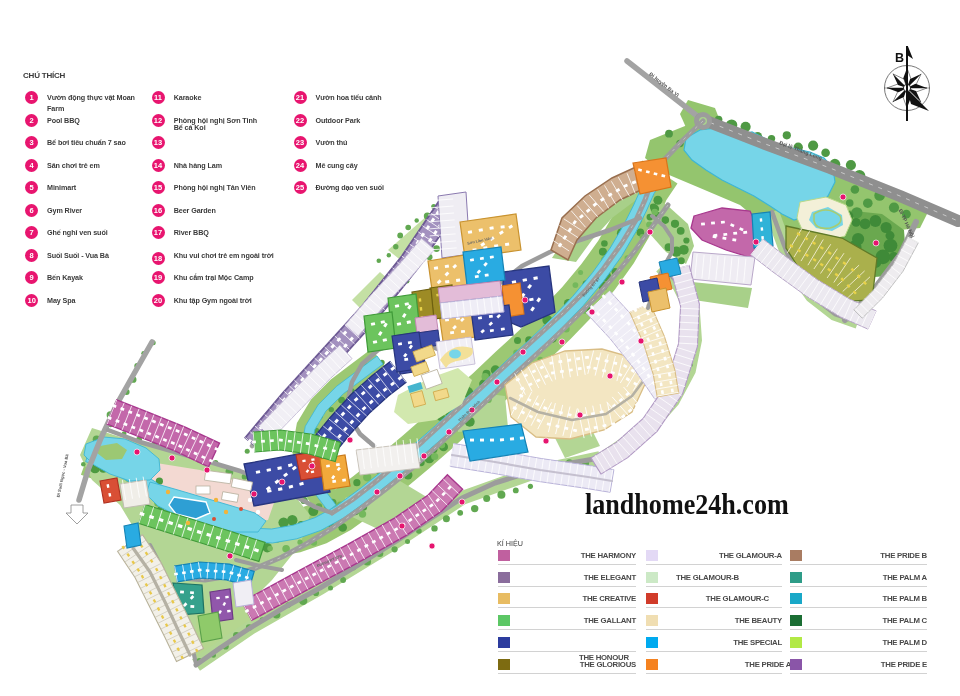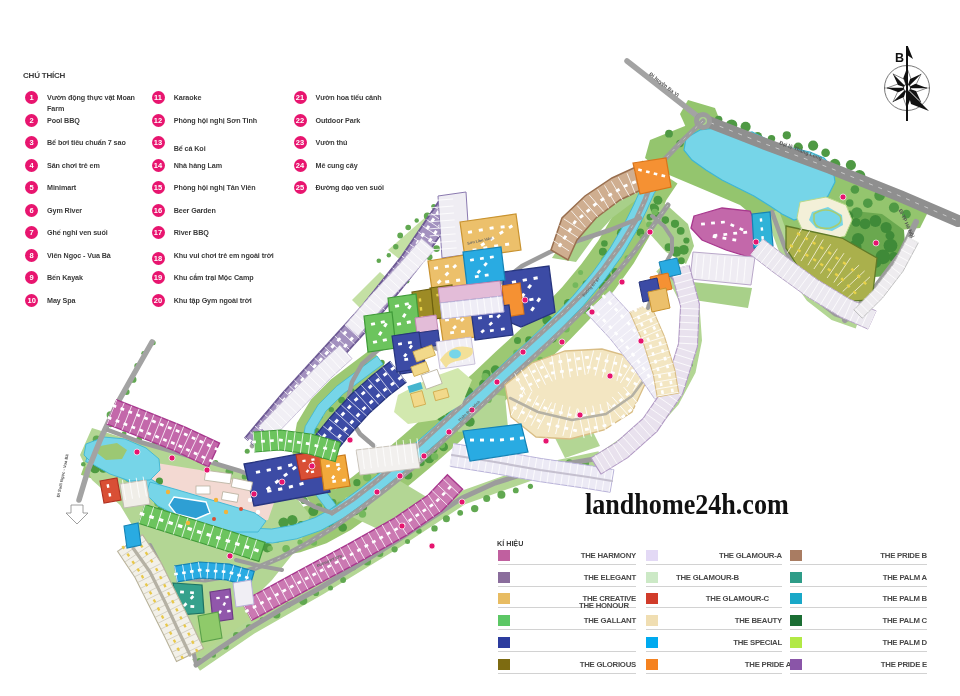--- a/index.html
+++ b/index.html
@@ -2,21 +2,21 @@
 <html><head><meta charset="utf-8">
 <style>
 html,body{margin:0;padding:0;background:#fff;width:960px;height:696px;overflow:hidden}
 body{font-family:"Liberation Sans",sans-serif;position:relative}
 #page{position:absolute;inset:0;width:960px;height:696px}
 svg{position:absolute;left:0;top:0}
 .ltitle{position:absolute;left:23px;top:70.5px;font-size:8px;font-weight:bold;color:#3a3a3a;letter-spacing:-.2px}
 .lc{position:absolute;width:13px;height:13px;border-radius:50%;background:#e8156f;color:#fff;font-size:7.5px;font-weight:bold;text-align:center;line-height:13px}
 .lt{position:absolute;font-size:7.2px;font-weight:bold;color:#3a3a3a;white-space:nowrap;line-height:1.5;letter-spacing:-.1px}
 .wm{position:absolute;left:585px;top:487.5px;font-family:"Liberation Serif",serif;font-weight:bold;font-size:29px;color:#111;transform:scaleX(0.9);transform-origin:0 0;white-space:nowrap}
-.ktitle{position:absolute;left:497px;top:538.5px;font-size:7.2px;font-weight:bold;color:#3a3a3a}
+.ktitle{position:absolute;left:497px;top:538.5px;font-size:7.2px;font-weight:normal;color:#3a3a3a}
 .sw{position:absolute;width:12.2px;height:11px}
 .kl{position:absolute;font-size:7.8px;font-weight:bold;color:#4a4a4a;text-align:right;letter-spacing:-.25px}
 .ul{position:absolute;height:1px;background:#d2d2d2}
 </style></head>
 <body>
 <div id="page">
 
 <svg width="960" height="696" viewBox="0 0 960 696">
 
 <polygon points="642.5,160.4 629.6,179.9 621.0,199.0 611.5,218.0 598.4,240.6 581.4,264.1 562.3,287.0 541.2,309.2 518.7,330.7 495.7,351.7 472.8,373.5 449.0,394.3 426.0,415.3 402.3,436.1 377.7,456.8 353.2,476.3 328.8,494.3 309.5,504.8 289.7,511.7 270.7,515.0 252.8,514.2 233.8,509.8 213.2,502.7 195.8,494.0 180.4,483.0 164.0,470.8 145.6,458.9 127.6,449.3 110.2,440.7 95.1,435.2 80.9,474.8 93.8,479.3 108.4,486.7 124.4,495.1 140.0,505.2 155.6,517.0 174.2,530.0 196.8,541.3 222.2,550.2 247.2,555.8 273.3,557.0 300.3,552.3 326.5,543.2 351.2,529.7 378.8,509.7 404.3,489.2 429.7,467.9 454.0,446.7 477.0,425.7 501.2,404.5 524.3,382.3 547.3,361.3 570.8,338.8 593.7,315.0 614.6,289.9 633.6,263.4 648.5,238.0 659.0,217.0 666.4,200.1 677.5,183.6" fill="#9cc873"></polygon>
@@ -1614,36 +1614,36 @@
 <div class="lc" style="left:25.2px;top:181.3px">5</div>
 <div class="lt" style="left:47px;top:183.20000000000002px">Minimart</div>
 
 <div class="lc" style="left:25.2px;top:203.8px">6</div>
 <div class="lt" style="left:47px;top:205.70000000000002px">Gym River</div>
 
 <div class="lc" style="left:25.2px;top:226.3px">7</div>
 <div class="lt" style="left:47px;top:228.20000000000002px">Ghế nghỉ ven suối</div>
 
 <div class="lc" style="left:25.2px;top:248.8px">8</div>
-<div class="lt" style="left:47px;top:250.70000000000002px">Viên Ngọc - Vua Bà</div>
+<div class="lt" style="left:47px;top:250.70000000000002px">Suối Suối - Vua Bà</div>
 
 <div class="lc" style="left:25.2px;top:271.3px">9</div>
 <div class="lt" style="left:47px;top:273.2px">Bến Kayak</div>
 
 <div class="lc" style="left:25.2px;top:293.8px">10</div>
 <div class="lt" style="left:47px;top:295.7px">May Spa</div>
 
 <div class="lc" style="left:151.5px;top:91.3px">11</div>
 <div class="lt" style="left:173.7px;top:93.2px">Karaoke</div>
 
 <div class="lc" style="left:151.5px;top:113.8px">12</div>
 <div class="lt" style="left:173.7px;top:115.7px">Phòng hội nghị Sơn Tinh</div>
 
 <div class="lc" style="left:151.5px;top:136.3px">13</div>
-<div class="lt" style="left:173.7px;top:144px">Bể cá Koi</div>
+<div class="lt" style="left:173.7px;top:123px">Bể cá Koi</div>
 
 <div class="lc" style="left:151.5px;top:158.8px">14</div>
 <div class="lt" style="left:173.7px;top:160.70000000000002px">Nhà hàng Lam</div>
 
 <div class="lc" style="left:151.5px;top:181.3px">15</div>
 <div class="lt" style="left:173.7px;top:183.20000000000002px">Phòng hội nghị Tản Viên</div>
 
 <div class="lc" style="left:151.5px;top:203.8px">16</div>
 <div class="lt" style="left:173.7px;top:205.70000000000002px">Beer Garden</div>
 
@@ -1688,21 +1688,21 @@
 
 <div class="sw" style="left:497.8px;top:593.4px;background:#e8bc62"></div>
 <div class="kl" style="left:497.8px;top:594.4px;width:138.2px">THE CREATIVE</div>
 <div class="ul" style="left:497.8px;top:607.4px;width:138.2px"></div>
 
 <div class="sw" style="left:497.8px;top:615.1px;background:#5cc765"></div>
 <div class="kl" style="left:497.8px;top:616.1px;width:138.2px">THE GALLANT</div>
 <div class="ul" style="left:497.8px;top:629.1px;width:138.2px"></div>
 
 <div class="sw" style="left:497.8px;top:636.8px;background:#2c3c9e"></div>
-<div class="kl" style="left:497.8px;top:601px;width:131px">THE HONOUR</div>
+<div class="kl" style="left:497.8px;top:653px;width:131px">THE HONOUR</div>
 <div class="ul" style="left:497.8px;top:650.8px;width:138.2px"></div>
 
 <div class="sw" style="left:497.8px;top:658.5px;background:#7d6b11"></div>
 <div class="kl" style="left:497.8px;top:659.5px;width:138.2px">THE GLORIOUS</div>
 <div class="ul" style="left:497.8px;top:672.5px;width:138.2px"></div>
 
 <div class="sw" style="left:645.9px;top:550.0px;background:#e3d9f5"></div>
 <div class="kl" style="left:645.9px;top:551.0px;width:136.10000000000002px">THE GLAMOUR-A</div>
 <div class="ul" style="left:645.9px;top:564.0px;width:136.10000000000002px"></div>
 

